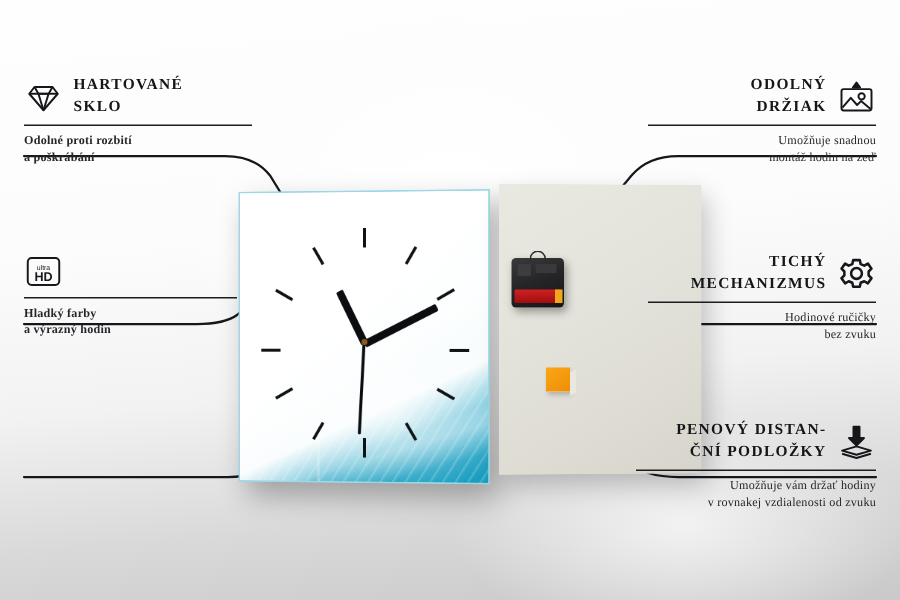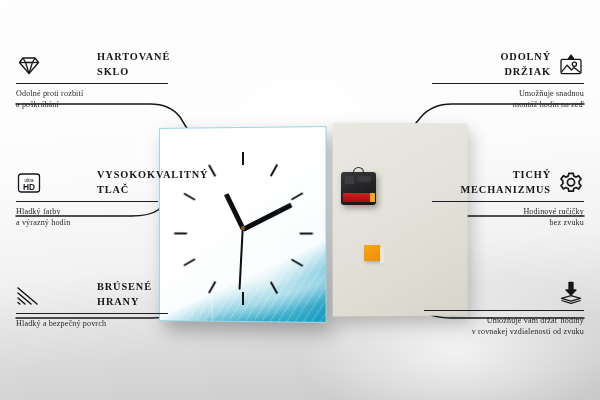--- a/index.html
+++ b/index.html
@@ -23,22 +23,22 @@
   .feat-title {
     font-size:10.3px; font-weight:bold; letter-spacing:0.9px;
     line-height:14.5px; color:#15161a; text-transform:uppercase;
   }
   .feat-rule { height:1.4px; background:#1b1c20; margin-top:4px; }
   .feat-desc {
     font-size:8.1px; line-height:11px; color:#26272b;
     margin-top:4px; letter-spacing:.15px;
   }
   .left .feat-head { justify-content:flex-start; }
-  .left .feat-title { text-align:left;margin-left:48px; }
-  .left .feat-desc { text-align:left; }
+  .left .feat-title { text-align:left; }
+  .left .feat-desc { text-align:left;font-weight:bold; }
   .right .feat-head { justify-content:flex-end; }
   .right .feat-title { text-align:right; }
   .right .feat-desc { text-align:right; }
 
   .ico { flex:0 0 auto; width:26px; height:26px; display:block; }
   .ico svg { display:block; width:100%; height:100%; }
 
   
   #wires { position:absolute; inset:0; width:600px; height:400px; pointer-events:none; }
 
@@ -221,54 +221,28 @@
 
   <div class="feature left" style="left:16px; top:168px; width:152px;">
     <div class="feat-head">
       <span class="ico">
         <svg viewBox="0 0 26 26">
           <rect x="2.5" y="4" width="21" height="18" rx="2.6" fill="none" stroke="#16171b" stroke-width="1.3"></rect>
           <text x="13" y="12" font-family="Liberation Sans, sans-serif" font-size="4.6" text-anchor="middle" fill="#16171b">ultra</text>
           <text x="13" y="19.6" font-family="Liberation Sans, sans-serif" font-size="8.4" font-weight="bold" text-anchor="middle" fill="#16171b">HD</text>
         </svg>
       </span>
-      <span class="feat-title">
-        <span>VYSOKOKVALITNÝ</span><br>
-        <span>TLAČ</span>
-      </span>
     </div>
     <div class="feat-rule" style="width:142px;"></div>
     <div class="feat-desc">
       <span>Hladký farby</span><br>
       <span>a výrazný hodin</span>
     </div>
   </div>
 
-  <div class="feature left" style="left:16px; top:280px; width:152px;">
-    <div class="feat-head">
-      <span class="ico">
-        <svg viewBox="0 0 26 26">
-            <g stroke="#16171b" stroke-width="1.5" stroke-linecap="round">
-          <path d="M2 6 L21 22"></path>
-              <path d="M2 11 L15 22"></path>
-              <path d="M2 16 L9 22"></path>
-              <path d="M2 20.5 L3.8 22"></path>
-        </g>
-          </svg>
-      </span>
-      <span class="feat-title">
-        <span>BRÚSENÉ</span><br>
-        <span>HRANY</span>
-      </span>
-    </div>
-    <div class="feat-rule" style="width:152px;"></div>
-    <div class="feat-desc">
-      <span>Hladký a bezpečný povrch</span>
-    </div>
-  </div>
 
   <div class="feature right" style="left:432px; top:168px; width:152px;">
     <div class="feat-head">
       <span class="feat-title">
         <span>TICHÝ</span><br>
         <span>MECHANIZMUS</span>
       </span>
       <span class="ico">
         <svg viewBox="0 0 26 26">
             <g fill="none" stroke="#16171b" stroke-width="1.7" stroke-linejoin="round">
@@ -307,21 +281,22 @@
     <div class="feat-rule" style="width:152px;"></div>
     <div class="feat-desc">
       <span>Umožňuje snadnou</span><br>
       <span>montáž hodin na zeď</span>
     </div>
   </div>
 
   <div class="feature right" style="left:424px; top:280px; width:160px;">
     <div class="feat-head">
       <span class="feat-title">
-        <br>
+        <span>PENOVÝ DISTAN-</span><br>
+        <span>ČNÍ PODLOŽKY</span>
       </span>
       <span class="ico">
         <svg viewBox="0 0 26 26">
             <g fill="none" stroke="#16171b" stroke-width="1.3" stroke-linejoin="round">
           <path d="M11 2.5 L15 2.5 L15 10 L18 10 L13 15 L8 10 L11 10 Z" fill="#16171b"></path>
           <path d="M13 15.6 L22.6 18.4 L13 21.2 L3.4 18.4 Z"></path>
           <path d="M3.4 20.5 L13 23.3 L22.6 20.5"></path>
         </g>
           </svg>
       </span>

